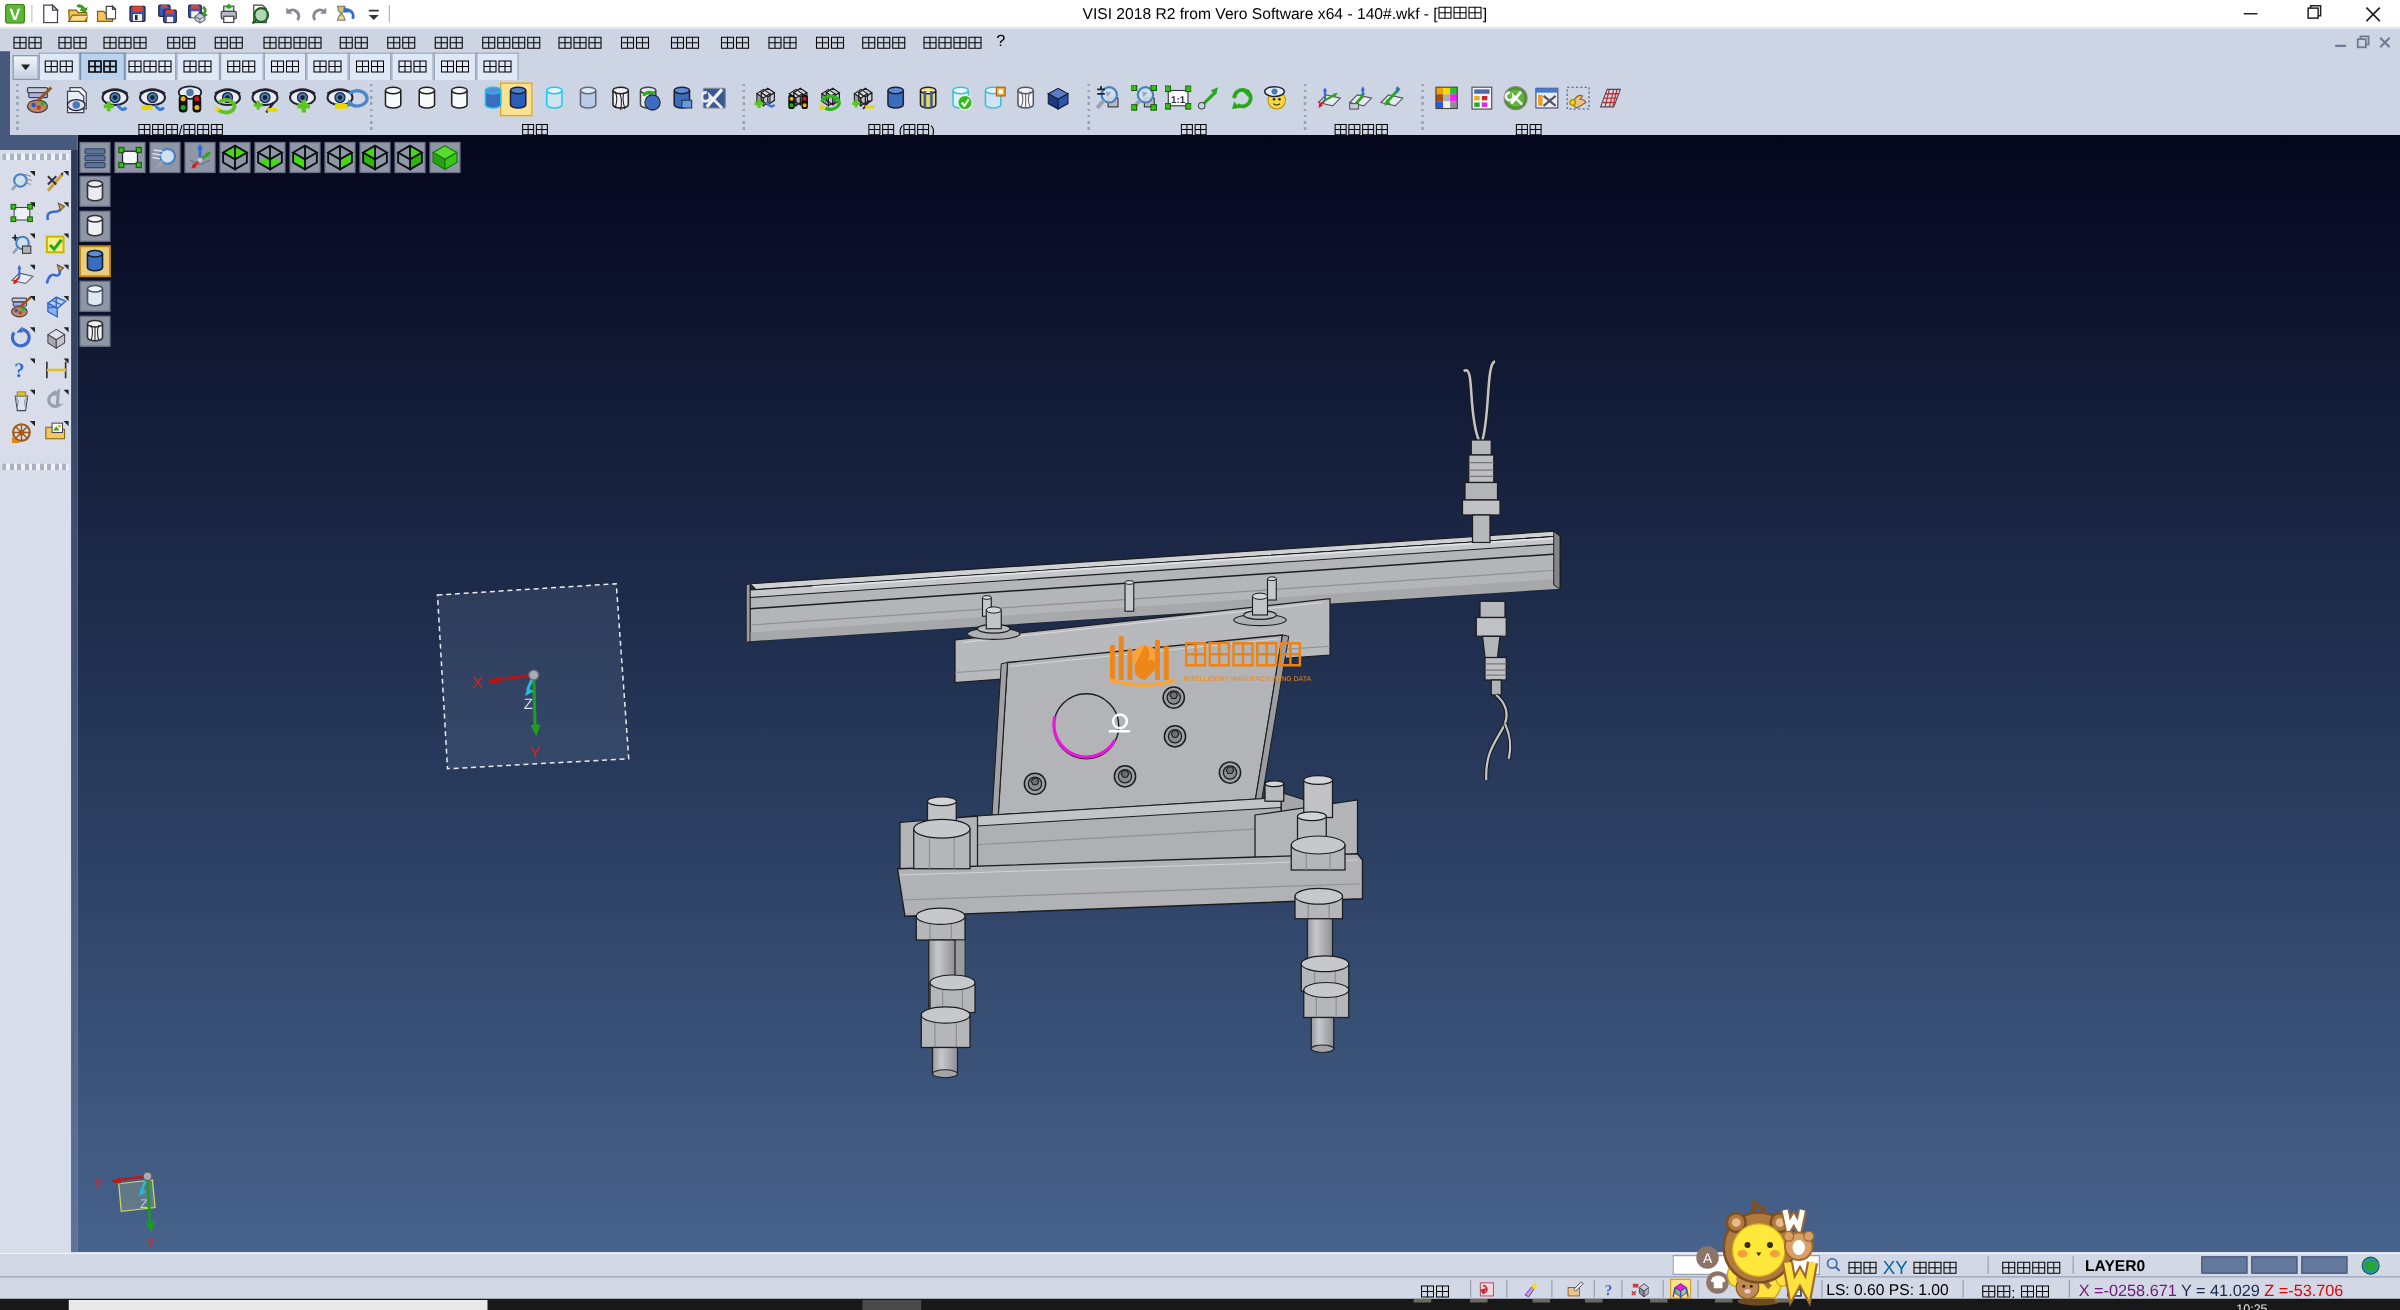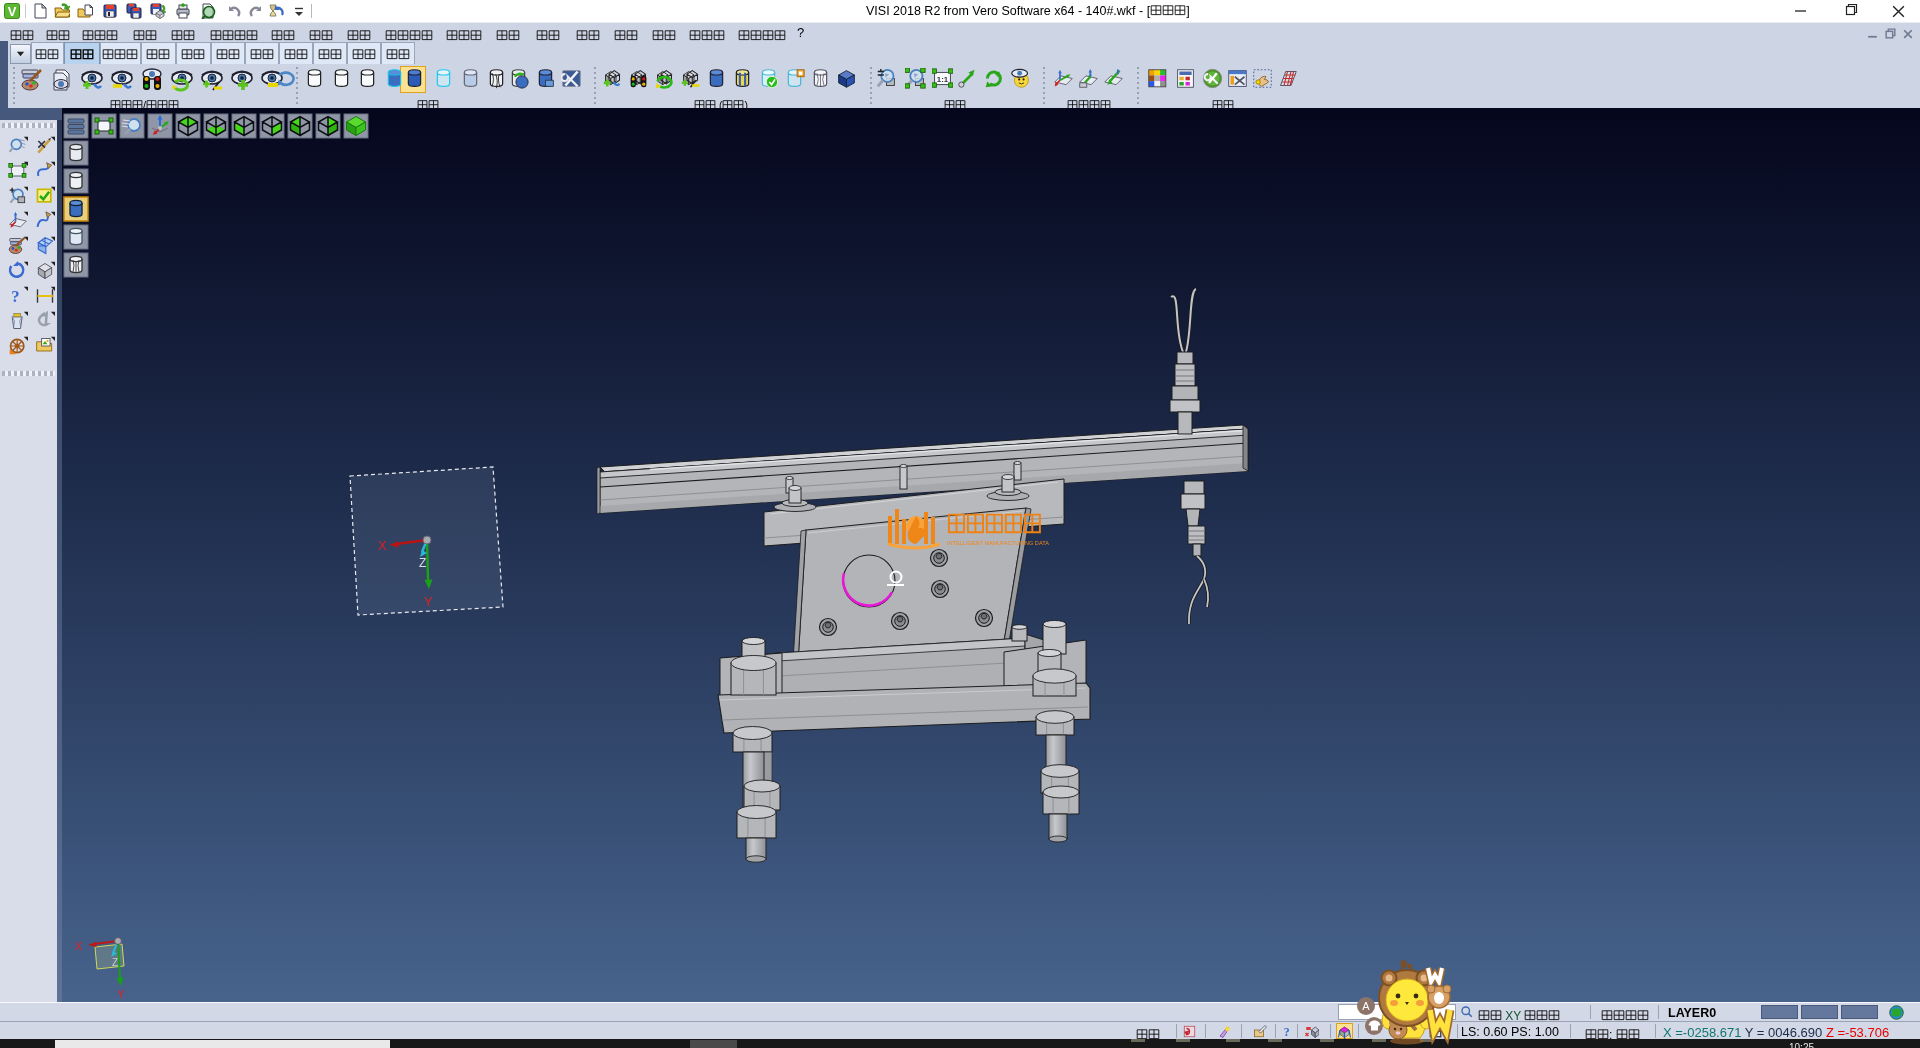--- a/index.html
+++ b/index.html
@@ -986,21 +986,21 @@
 </svg>
 <div class="row" style="top:1002px;height:19px;background:#d3d8e6;border-top:1px solid #f6f8fc">
 <div class="abs" style="left:1338px;top:1px;width:118px;height:16px;background:#fff;border:1px solid #98a0b4"></div>
 <svg style="position:absolute;left:1459px;top:1px" width="15" height="15" viewBox="0 0 20 20">
       <circle cx="9" cy="9" r="5" fill="none" stroke="#3a6ab0" stroke-width="1.8"></circle>
       <path d="M12.5,12.5 L17,17" stroke="#3a6ab0" stroke-width="2"></path>
     </svg>
 <div class="abs" style="left:1478px;top:3px;white-space:nowrap"><svg width="24" height="12" viewBox="0 0 24 12" style="vertical-align:-1px;display:inline-block" fill="none" stroke="#000" stroke-width="0.85">
         <use href="#cj" x="0"></use>
         <use href="#cj" x="12"></use>
-      </svg><span style="font-size:12px;color:#14532d"> XY </span><svg width="36" height="12" viewBox="0 0 36 12" style="vertical-align:-1px;display:inline-block" fill="none" stroke="#000" stroke-width="0.85">
+      </svg><span style="font-size:15px;color:#0369a1"> XY </span><svg width="36" height="12" viewBox="0 0 36 12" style="vertical-align:-1px;display:inline-block" fill="none" stroke="#000" stroke-width="0.85">
         <use href="#cj" x="0"></use>
         <use href="#cj" x="12"></use>
         <use href="#cj" x="24"></use>
       </svg></div>
 <div class="abs" style="left:1590px;top:2px;width:1px;height:14px;background:#9aa2b6"></div>
 <div class="abs" style="left:1601px;top:3px"><svg width="48" height="12" viewBox="0 0 48 12" style="vertical-align:-1px;display:inline-block" fill="none" stroke="#000" stroke-width="0.85">
         <use href="#cj" x="0"></use>
         <use href="#cj" x="12"></use>
         <use href="#cj" x="24"></use>
         <use href="#cj" x="36"></use>
@@ -1065,21 +1065,21 @@
 <div class="abs" style="left:1570px;top:2px;width:1px;height:14px;background:#9aa2b6"></div>
 <div class="abs" style="left:1655px;top:2px;width:1px;height:14px;background:#9aa2b6"></div>
 <div class="abs" style="left:1461px;top:3px;font-size:12.5px;color:#000">LS: 0.60 PS: 1.00</div>
 <div class="abs" style="left:1585px;top:3px;white-space:nowrap"><svg width="24" height="12" viewBox="0 0 24 12" style="vertical-align:-1px;display:inline-block" fill="none" stroke="#000" stroke-width="0.85">
         <use href="#cj" x="0"></use>
         <use href="#cj" x="12"></use>
       </svg><span style="font-size:12px;color:#000">: </span><svg width="24" height="12" viewBox="0 0 24 12" style="vertical-align:-1px;display:inline-block" fill="none" stroke="#000" stroke-width="0.85">
         <use href="#cj" x="0"></use>
         <use href="#cj" x="12"></use>
       </svg></div>
-<div class="abs" style="left:1663px;top:3px;font-size:13px;white-space:nowrap"><span style="color:#0f766e">X =-0258.671 </span><span style="color:#1a2a4a">Y = 0046.690 </span><span style="color:#e80000">Z =-53.706</span></div>
+<div class="abs" style="left:1663px;top:3px;font-size:13px;white-space:nowrap"><span style="color:#701a75">X =-0258.671 </span><span style="color:#1a2a4a">Y = 41.029 </span><span style="color:#e80000">Z =-53.706</span></div>
 </div>
 <div class="row" style="top:1039px;height:9px;background:#181818;overflow:hidden">
 <div class="abs" style="left:55px;top:1px;width:335px;height:8px;background:#e9e9e9"></div>
 <div class="abs" style="left:690px;top:1px;width:47px;height:8px;background:#4a4a4a"></div>
 <div class="abs" style="left:1131px;top:0;width:14px;height:3px;background:#6a6a5a"></div>
 <div class="abs" style="left:1176px;top:0;width:14px;height:3px;background:#6a6a5a"></div>
 <div class="abs" style="left:1226px;top:0;width:14px;height:3px;background:#6a6a5a"></div>
 <div class="abs" style="left:1268px;top:0;width:14px;height:3px;background:#6a6a5a"></div>
 <div class="abs" style="left:1320px;top:0;width:14px;height:3px;background:#6a6a5a"></div>
 <div class="abs" style="left:1372px;top:0;width:14px;height:3px;background:#6a6a5a"></div>

